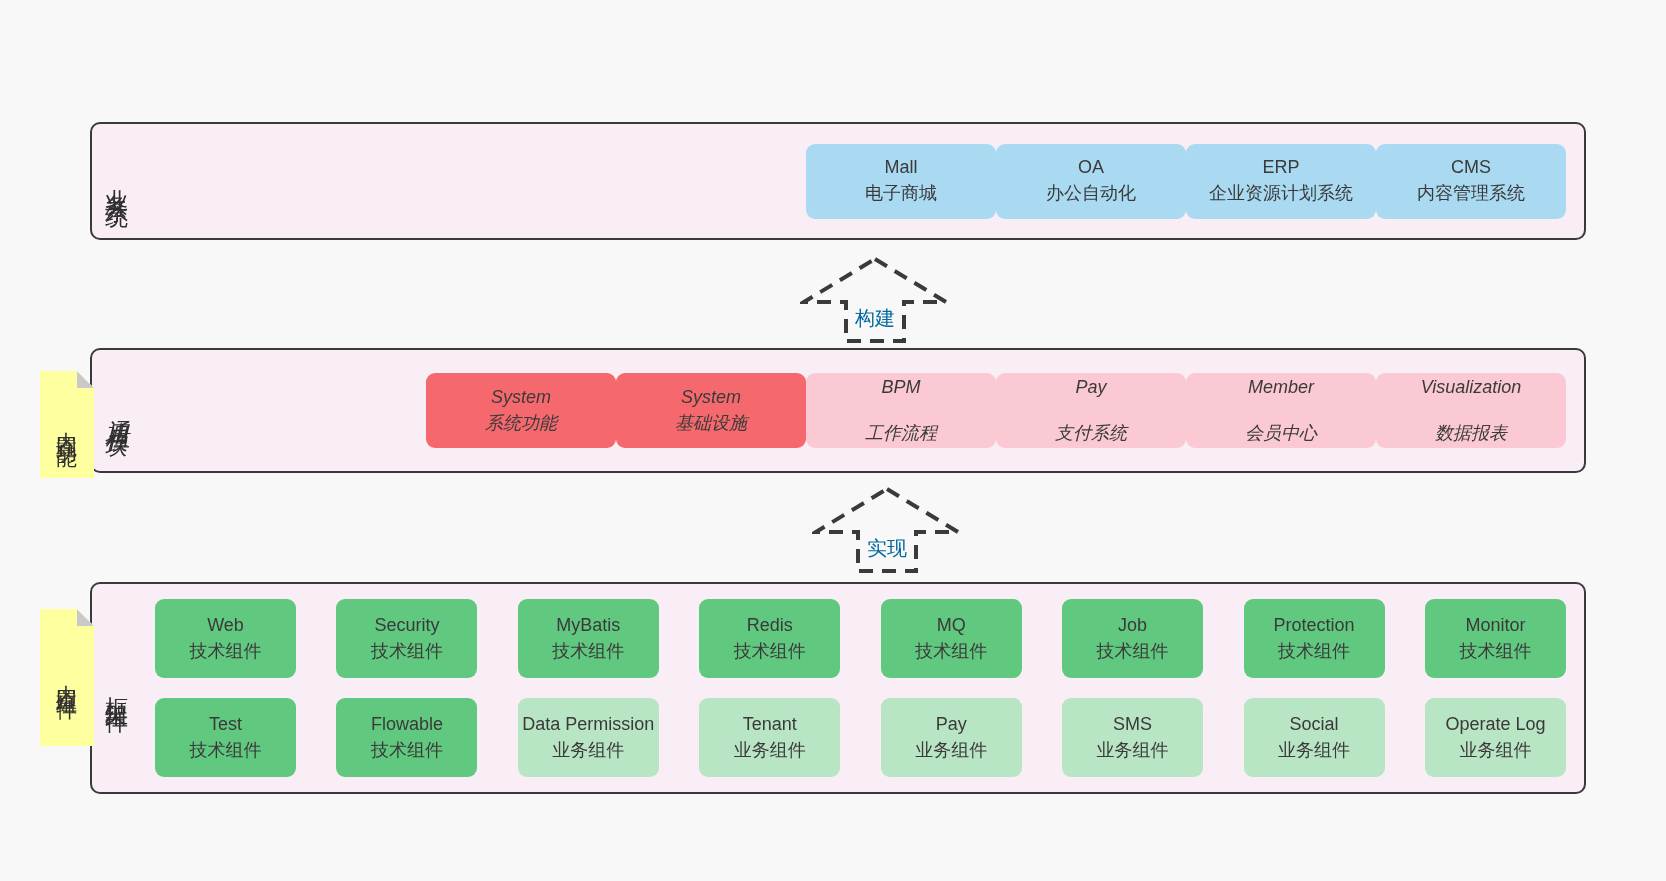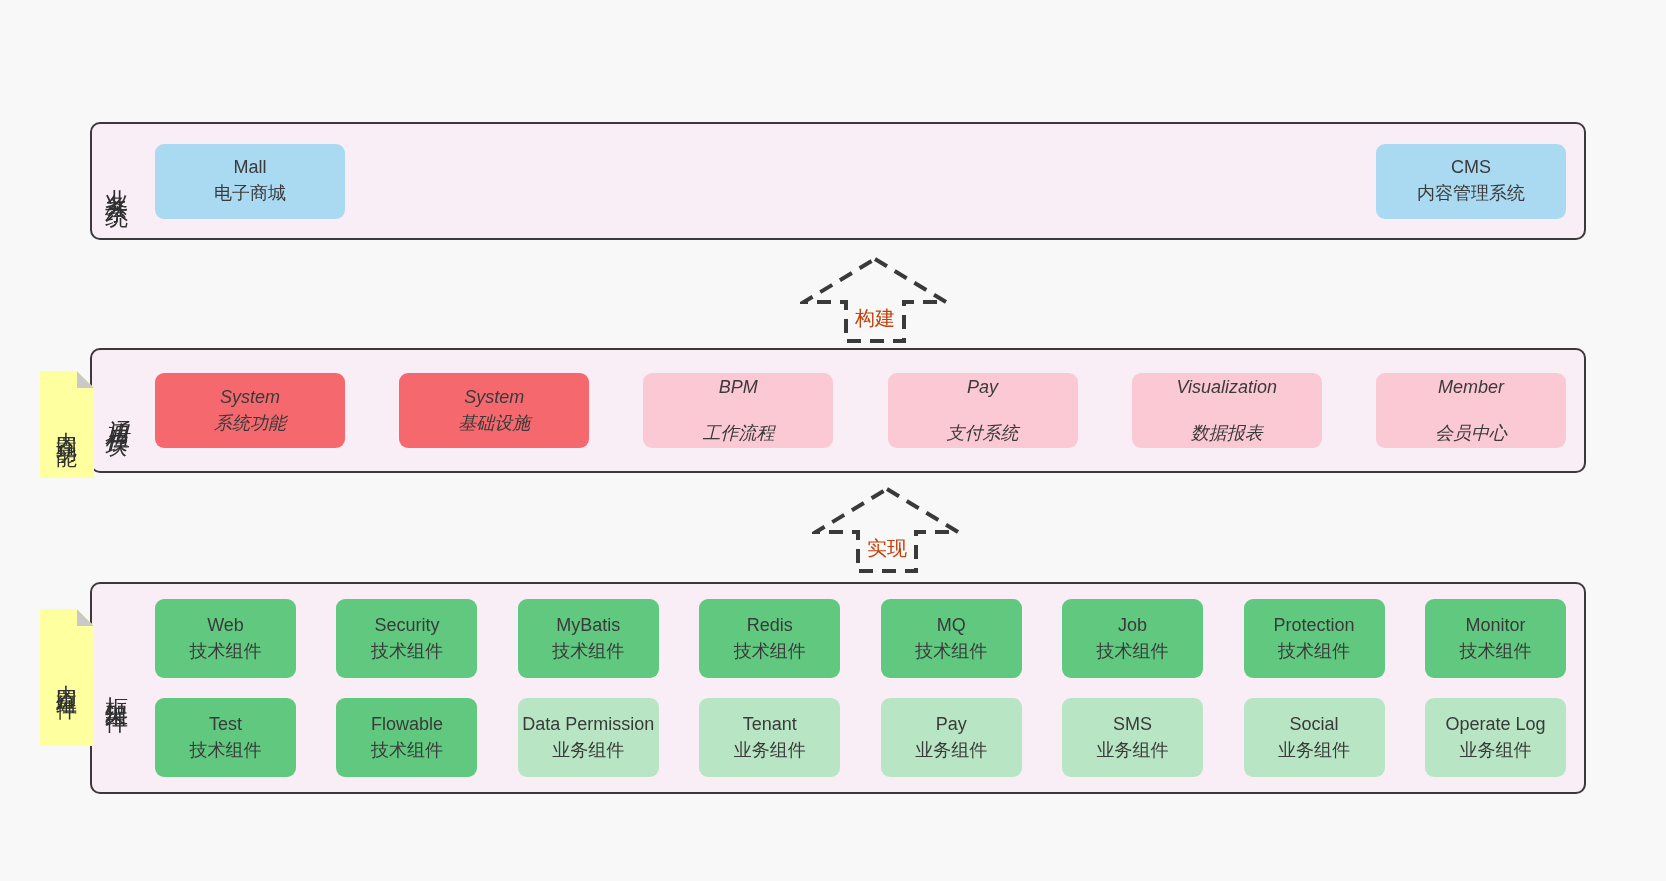--- a/index.html
+++ b/index.html
@@ -17,21 +17,21 @@
   }
   #panel-business{top:122px;height:118px;}
   #panel-modules{top:348px;height:125px;font-style:italic;}
   #panel-framework{top:582px;height:212px;align-items:stretch;}
   .panel-label{
     writing-mode:vertical-lr;text-orientation:upright;
     font-size:23px;letter-spacing:5px;color:#2f2f2f;
     padding-left:13px;flex:0 0 30px;align-self:center;line-height:1;
   }
   .boxes-row{
-    flex:1;display:flex;justify-content:space-between;align-items:center;
+    flex:1;display:flex;justify-content:flex-end;align-items:center;
     padding:0 18px 0 20px;
   }
   .grid-col{
     flex:1;display:flex;flex-direction:column;justify-content:center;
     gap:20px;padding:0 18px 0 20px;
   }
   .grid-col .boxes-row8{display:flex;justify-content:space-between;}
   
   .box{
     box-sizing:border-box;border-radius:9px;
@@ -62,32 +62,40 @@
     writing-mode:vertical-lr;text-orientation:upright;
     font-size:21px;letter-spacing:5px;color:#2f2f2f;line-height:1;
   }
   
   .arrow{position:absolute;width:150px;height:88px;z-index:1;}
   #arrow-build{left:800px;top:256px;}
   #arrow-implement{left:812px;top:486px;}
   .arrow svg{position:absolute;left:0;top:0;}
   .arrow-label{
     position:absolute;left:0;right:0;top:49px;text-align:center;
-    font-size:20px;color:#c2410c;
+    font-size:20px;color:#0369a1;
   }
 </style>
 </head>
 <body>
 
 <div class="panel" id="panel-business">
   <div class="panel-label">业务系统</div>
   <div class="boxes-row">
     <div class="box w6 c-blue">
       <div>Mall</div>
       <div>电子商城</div>
+    </div>
+    <div class="box w6 c-blue">
+      <div>OA</div>
+      <div>办公自动化</div>
+    </div>
+    <div class="box w6 c-blue">
+      <div>ERP</div>
+      <div>企业资源计划系统</div>
     </div>
     <div class="box w6 c-blue">
       <div>CMS</div>
       <div>内容管理系统</div>
     </div>
   </div>
 </div>
 
 <div class="arrow" id="arrow-build">
   <svg width="150" height="88" viewBox="0 0 150 88">
@@ -114,26 +122,26 @@
     </div>
     <div class="box w6 c-pink">
       <div>BPM</div>
       <div>工作流程</div>
     </div>
     <div class="box w6 c-pink">
       <div>Pay</div>
       <div>支付系统</div>
     </div>
     <div class="box w6 c-pink">
+      <div>Member</div>
+      <div>会员中心</div>
+    </div>
+    <div class="box w6 c-pink">
       <div>Visualization</div>
       <div>数据报表</div>
-    </div>
-    <div class="box w6 c-pink">
-      <div>Member</div>
-      <div>会员中心</div>
     </div>
   </div>
 </div>
 
 <div class="arrow" id="arrow-implement">
   <svg width="150" height="88" viewBox="0 0 150 88">
     <path d="M75 3 L146 46 L104 46 L104 85 L46 85 L46 46 L4 46 Z" fill="none" stroke="#3a3a3a" stroke-width="4" stroke-dasharray="14 9"></path>
   </svg>
   <div class="arrow-label">实现</div>
 </div>

